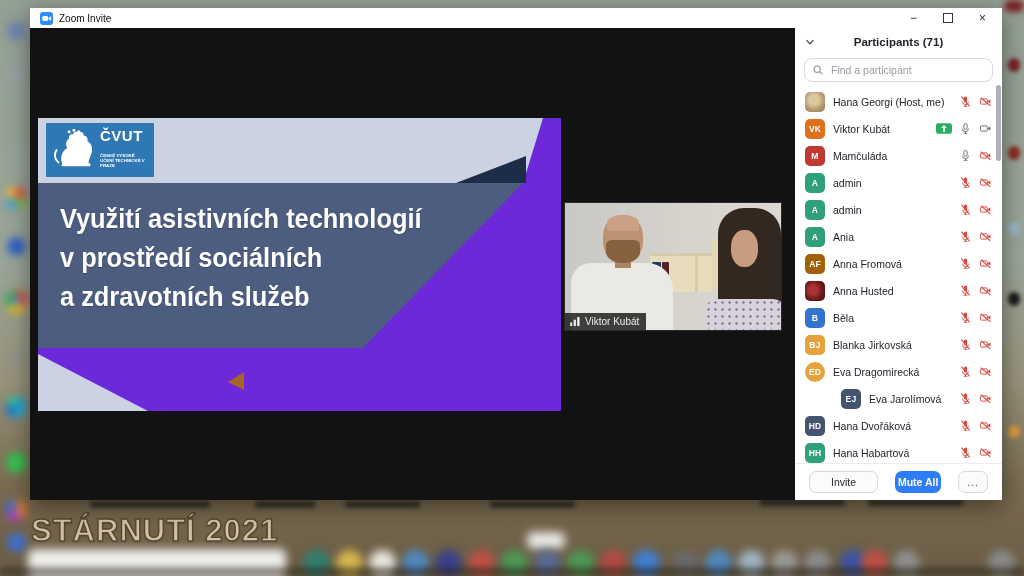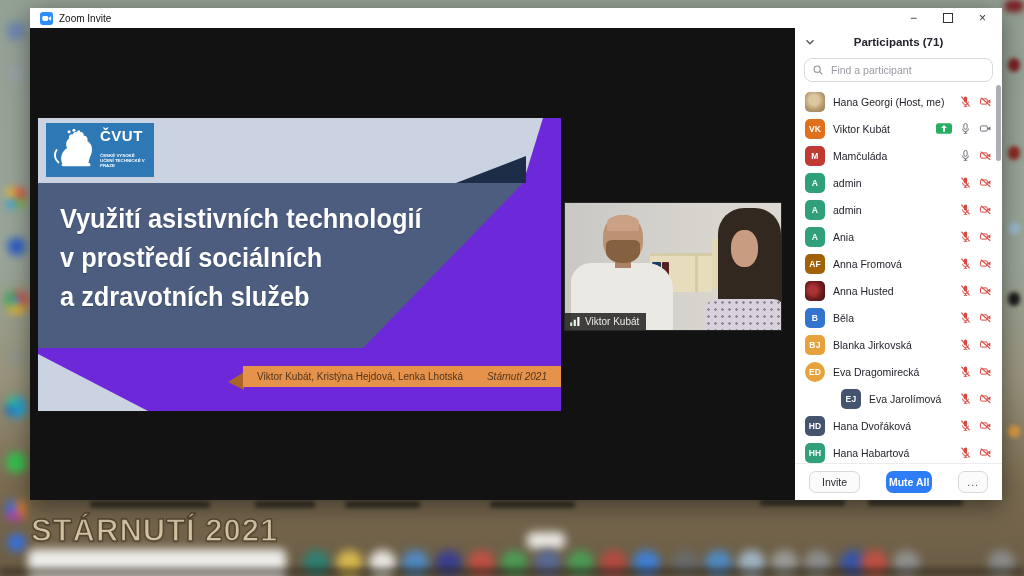--- a/index.html
+++ b/index.html
@@ -88,21 +88,21 @@
   .share-badge{display:none;width:16px;height:11px;}
   .prow[data-share="true"] .share-badge{display:block;}
   .prow[data-mic="muted"] .mic-muted{display:block;color:#d64a43;}
   .prow[data-mic="on"] .mic-on{display:block;color:#6e6e78;}
   .prow[data-cam="off"] .cam-off{display:block;color:#d64a43;}
   .prow[data-cam="on"] .cam-on{display:block;color:#6e6e78;}
   .p-scrollbar{position:absolute;right:1px;top:57px;width:5px;height:76px;background:#aeaeb4;border-radius:3px;}
   .p-footer{flex:0 0 auto;height:36px;border-top:1px solid #ececf0;display:flex;align-items:center;padding:0 14px;
     justify-content:space-between;}
   .btn{font-size:10.5px;border-radius:7px;height:22px;display:flex;align-items:center;justify-content:center;cursor:default;}
-  .btn-invite{background:#fbfbfc;border:1px solid #d7d7dd;color:#2a2a33;padding:0 12px;}
+  .btn-invite{background:#fbfbfc;border:1px solid #d7d7dd;color:#2a2a33;padding:0 21px;}
   .btn-mute{background:var(--accent-blue);color:#fff;padding:0 3px;font-weight:bold;border:none;}
   .btn-more{background:#fbfbfc;border:1px solid #d7d7dd;color:#555;padding:0 8px;letter-spacing:1px;}
 </style>
 </head>
 <body>
 
 <div class="desktop">
 
   <div class="blob" style="left:7px;top:22px;width:18px;height:18px;background:#6f86b0;"></div>
   <div class="blob" style="left:9px;top:66px;width:15px;height:15px;background:#9aa0a8;"></div>
@@ -196,24 +196,20 @@
           </div>
         </div>
 
         <div class="slide-title">
           <div>Využití asistivních technologií</div>
           <div>v prostředí sociálních</div>
           <div>a zdravotních služeb</div>
         </div>
 
         <div class="ribbon-fold"></div>
-        <div class="ribbon">
-          <span>Viktor Kubát, Kristýna Hejdová, Lenka Lhotská</span>
-          <span class="event">Stárnutí 2021</span>
-        </div>
       </div>
 
       <div class="video">
         <div class="shelf">
           <div class="binder" style="left:2px;"></div>
           <div class="binder b2"></div>
           <div class="divider"></div>
         </div>
         <div class="shelf2"></div>
         <div class="man-body"></div>

